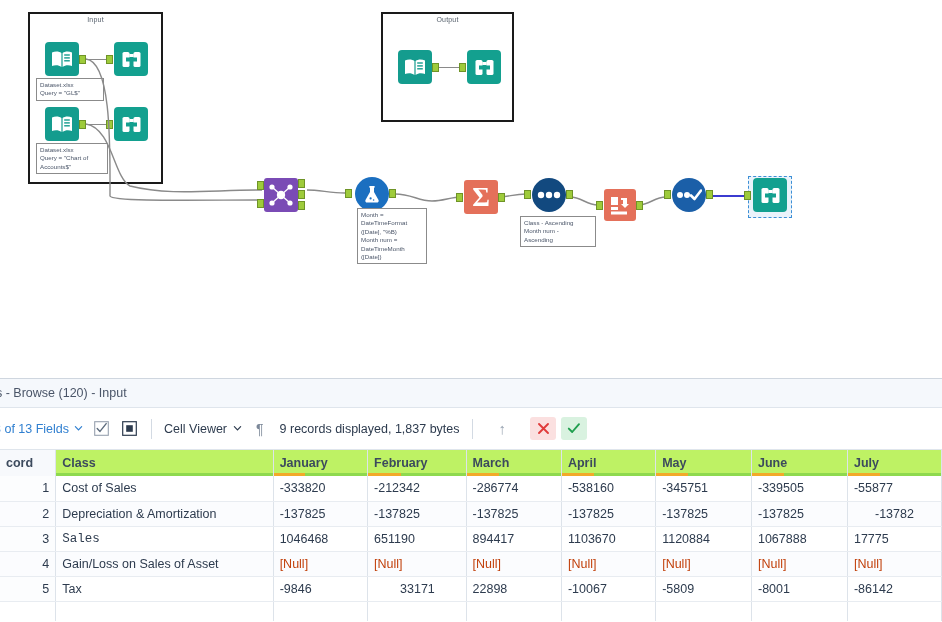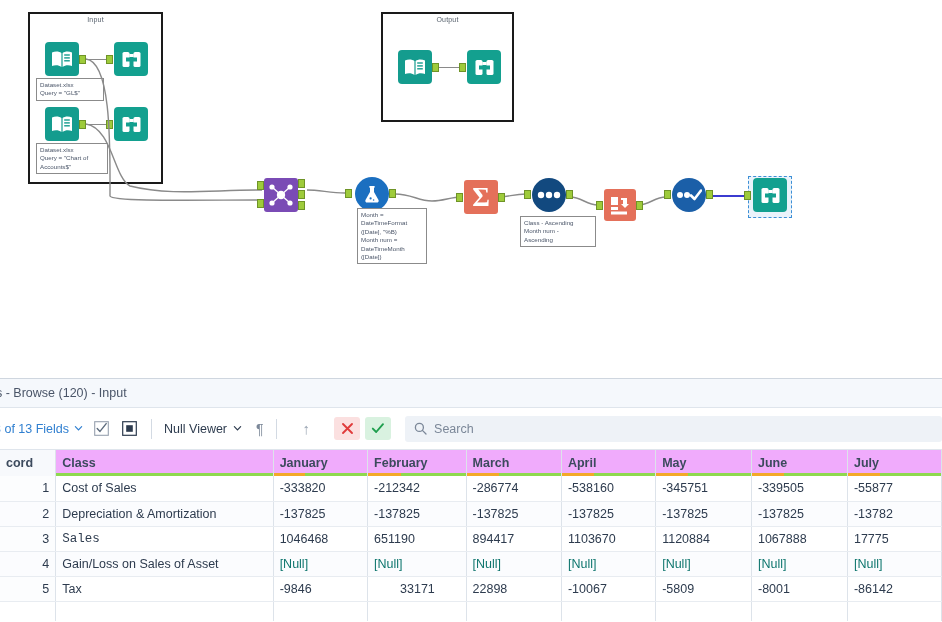--- a/index.html
+++ b/index.html
@@ -161,38 +161,38 @@
     color: #2d3b4e;
     padding: 0 6px;
     height: 25px;
     border-right: 1px solid #dde3ea;
     border-bottom: 1px solid #e8ecf1;
     text-align: left;
     overflow: hidden; white-space: nowrap;
     background: #ffffff;
   }
   thead th {
-    background: #f0abfc;
+    background: #bef264;
     color: #3c4a5d;
     height: 26px;
     vertical-align: middle;
     position: relative;
     border-bottom: none;
   }
   thead th .uline {
     position: absolute; left: 0; bottom: 0; height: 3px; width: 100%;
     background: #8ed94e;
   }
   thead th .uline.num::before {
     content:""; position:absolute; left:0; top:0; height:3px; width:34%;
     background:#f2a929;
   }
   td.rownum { text-align: right; color:#2d3b4e; background:#fcfdfe;}
   th.rownum { text-align: left; background:#f7f9fc;}
-  td.nullv { color: #0f766e; margin-top: 25px; }
+  td.nullv { color: #c2410c; margin-top: 25px; }
   tr.alt td { background: #fbfcfe; }
 </style>
 </head>
 <body>
 
 <div id="app">
 
   <div id="canvas">
 
     <div class="container-box" style="left:28px; top:12px; width:135px; height:172px;">
@@ -420,52 +420,46 @@
       <div class="tb-iconbtn">
         <svg width="15" height="15" viewBox="0 0 15 15">
           <rect x="0.7" y="0.7" width="13.6" height="13.6" fill="none" stroke="#2d3b4e" stroke-width="1.2"></rect>
           <rect x="4.2" y="4.2" width="6.6" height="6.6" fill="#2d3b4e"></rect>
         </svg>
       </div>
 
       <div class="tb-sep"></div>
 
       <div class="tb-cell">
-        <span>Null Viewer</span>
+        <span>Cell Viewer</span>
         <svg class="chev" width="10" height="10" viewBox="0 0 10 10">
           <path d="M1.5 3 L5 6.6 L8.5 3" stroke="#2d3b4e" stroke-width="1.3" fill="none" stroke-linecap="round"></path>
         </svg>
       </div>
 
       <div class="tb-pilcrow">¶</div>
 
+      <div class="tb-records">9 records displayed, 1,837 bytes</div>
 
       <div class="tb-sep"></div>
 
       <div class="tb-up">↑</div>
 
       <div class="tb-x">
         <svg width="13" height="13" viewBox="0 0 13 13">
           <path d="M2 2 L11 11 M11 2 L2 11" stroke="#e03b3b" stroke-width="1.9" stroke-linecap="round"></path>
         </svg>
       </div>
 
       <div class="tb-ok">
         <svg width="14" height="13" viewBox="0 0 14 13">
           <path d="M1.8 6.6 L5.2 10 L12 2.2" stroke="#1f9f4e" stroke-width="1.9" fill="none" stroke-linecap="round" stroke-linejoin="round"></path>
         </svg>
       </div>
 
-      <div class="tb-search">
-        <svg width="13" height="13" viewBox="0 0 13 13">
-          <circle cx="5.4" cy="5.4" r="4" fill="none" stroke="#7b8798" stroke-width="1.3"></circle>
-          <line x1="8.4" y1="8.4" x2="12" y2="12" stroke="#7b8798" stroke-width="1.3" stroke-linecap="round"></line>
-        </svg>
-        <span>Search</span>
-      </div>
     </div>
 
     <div id="grid">
       <table id="data-table">
         <thead>
           <tr>
               <th class="rownum" style="width: 60px;"><span>cord</span></th>
               <th style="width: 230px;"><span>Class</span><div class="uline"></div></th>
               <th style="width: 103px;"><span>January</span><div class="uline num"></div></th>
               <th style="width: 105px;"><span>February</span><div class="uline num"></div></th>
@@ -490,21 +484,21 @@
             </tr>
             <tr class="alt">
               <td class="rownum" style="width: 60px;">2</td>
               <td style="width: 230px;">Depreciation &amp; Amortization</td>
               <td style="width: 103px;">-137825</td>
               <td style="width: 105px;">-137825</td>
               <td style="width: 105px;">-137825</td>
               <td style="width: 103px;">-137825</td>
               <td style="width: 105px;">-137825</td>
               <td style="width: 105px;">-137825</td>
-              <td style="width: 105px;">-13782</td>
+              <td style="width: 105px; text-align: center;">-13782</td>
             </tr>
             <tr>
               <td class="rownum" style="width: 60px;">3</td>
               <td style="width: 230px; font-family: Liberation Mono, monospace;">Sales</td>
               <td style="width: 103px;">1046468</td>
               <td style="width: 105px;">651190</td>
               <td style="width: 105px;">894417</td>
               <td style="width: 103px;">1103670</td>
               <td style="width: 105px;">1120884</td>
               <td style="width: 105px;">1067888</td>

